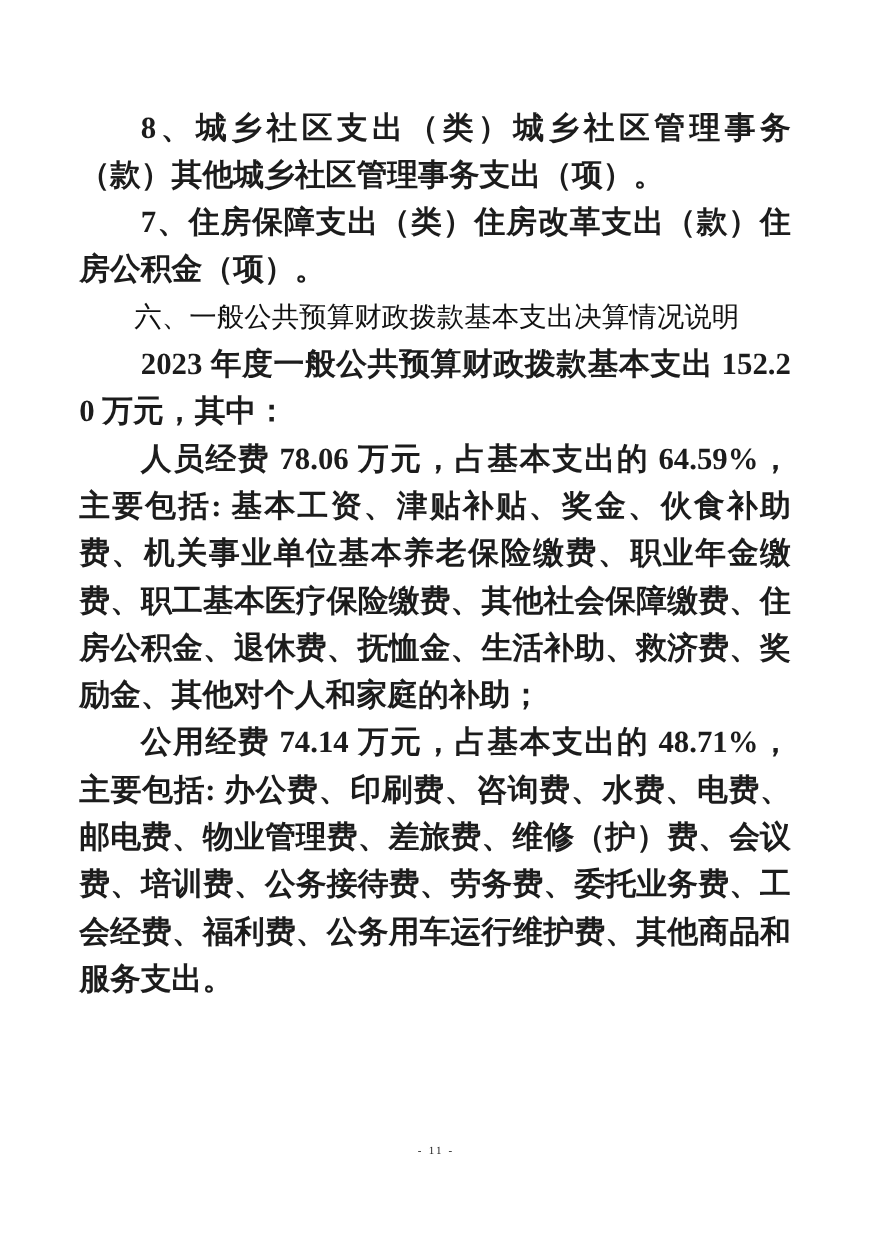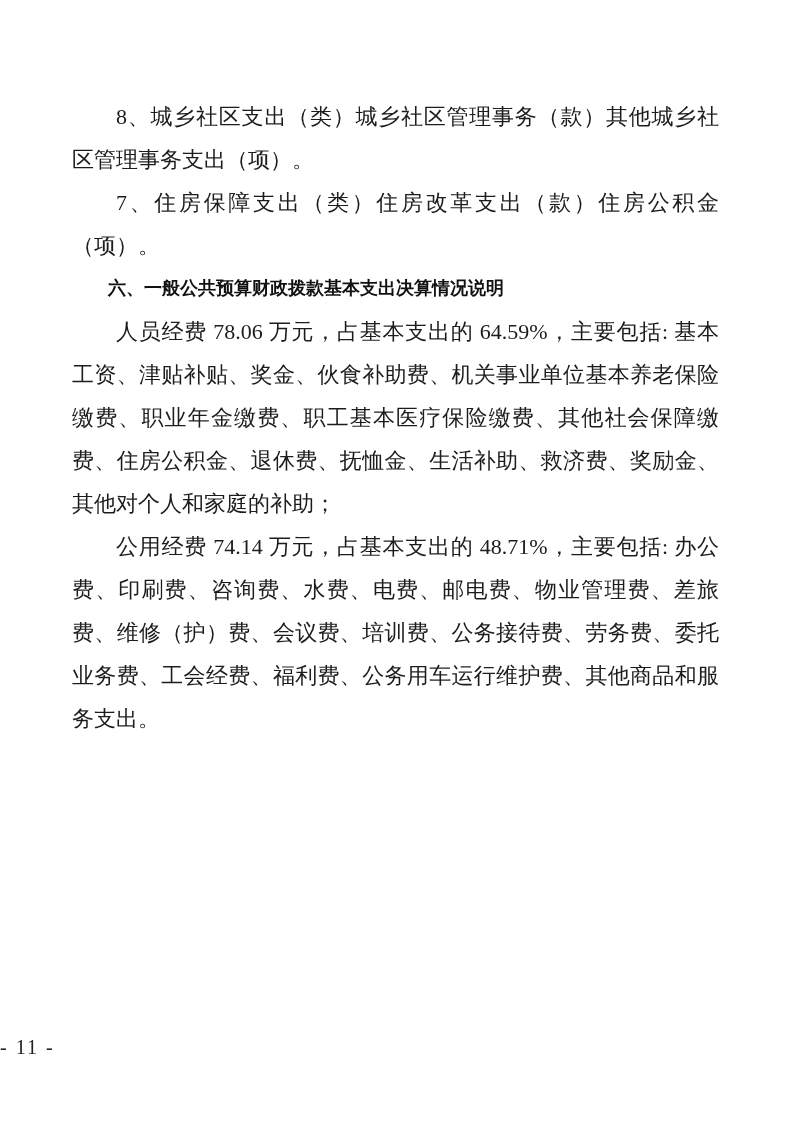--- a/index.html
+++ b/index.html
@@ -17,54 +17,56 @@
     color: #1c1c1c;
   }
   .content {
     position: absolute;
     left: 72px;
     top: 95px;
     width: 647px;
   }
   .para {
     margin: 0;
-    font-size: 22px;
+    font-size: 28px;
     line-height: 43px;
     text-align: justify;
     text-justify: inter-ideograph;
     text-indent: 2em;
     word-break: break-all;
+    font-weight: bold;
   }
   .heading {
     margin: 0;
-    font-size: 18px;
+    font-size: 25px;
     line-height: 43px;
     text-indent: 2em;
-    font-weight: bold;
+    font-weight: normal;
     font-family: "Liberation Sans", "DejaVu Sans", sans-serif;
     color: #111111;
   }
   .footer {
     position: absolute;
     top: 1037px;
     left: 0;
     width: 100%;
-    text-align: left;
-    font-size: 20px;
+    text-align: center;
+    font-size: 10px;
     line-height: 20px;
     letter-spacing: 2px;
     color: #222222;
   }
 </style>
 </head>
 <body>
 
 <div class="page">
   <div class="content">
     <p class="para">8、城乡社区支出（类）城乡社区管理事务（款）其他城乡社区管理事务支出（项）。</p>
     <p class="para">7、住房保障支出（类）住房改革支出（款）住房公积金（项）。</p>
     <p class="heading">六、一般公共预算财政拨款基本支出决算情况说明</p>
+    <p class="para">2023 年度一般公共预算财政拨款基本支出 152.20 万元，其中：</p>
     <p class="para">人员经费 78.06 万元，占基本支出的 64.59%，主要包括: 基本工资、津贴补贴、奖金、伙食补助费、机关事业单位基本养老保险缴费、职业年金缴费、职工基本医疗保险缴费、其他社会保障缴费、住房公积金、退休费、抚恤金、生活补助、救济费、奖励金、其他对个人和家庭的补助；</p>
     <p class="para">公用经费 74.14 万元，占基本支出的 48.71%，主要包括: 办公费、印刷费、咨询费、水费、电费、邮电费、物业管理费、差旅费、维修（护）费、会议费、培训费、公务接待费、劳务费、委托业务费、工会经费、福利费、公务用车运行维护费、其他商品和服务支出。</p>
 
   </div>
   <div class="footer">- 11 -</div>
 </div>
 
 </body></html>

